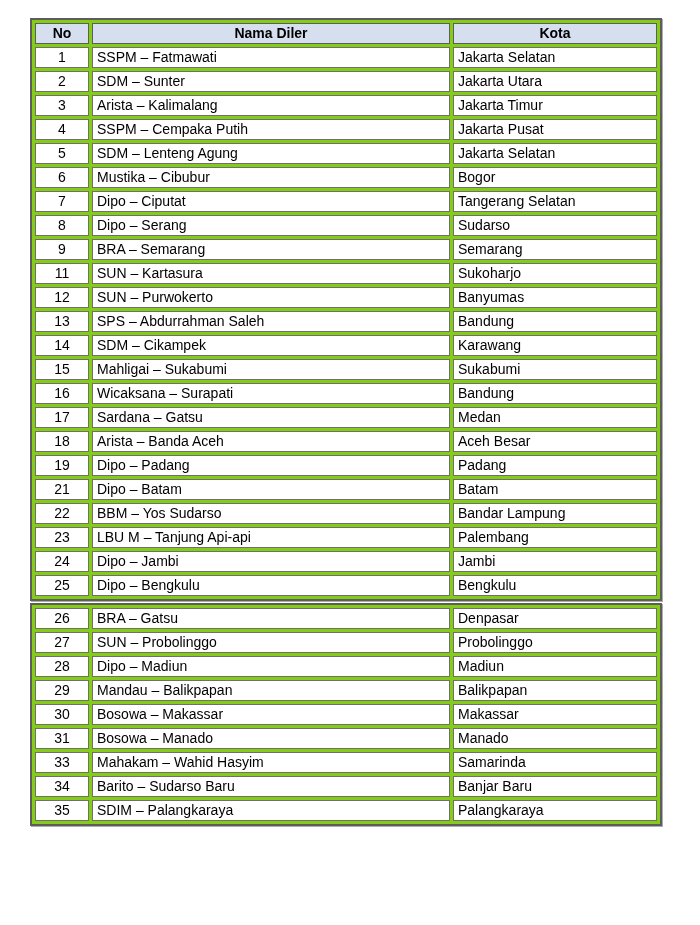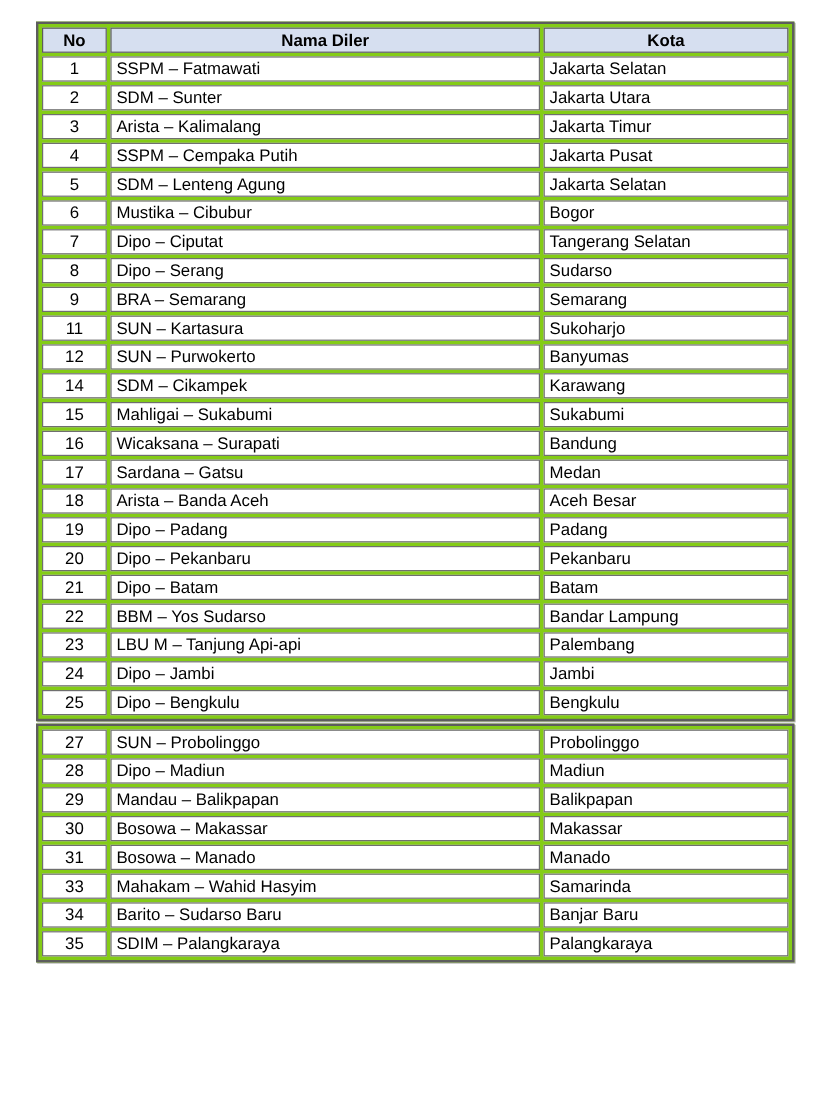--- a/index.html
+++ b/index.html
@@ -127,20 +127,25 @@
           <td class="cell-no">11</td>
           <td class="cell-diler">SUN – Kartasura</td>
           <td class="cell-kota">Sukoharjo</td>
         </tr>
         <tr>
           <td class="cell-no">12</td>
           <td class="cell-diler">SUN – Purwokerto</td>
           <td class="cell-kota">Banyumas</td>
         </tr>
         <tr>
+          <td class="cell-no">13</td>
+          <td class="cell-diler">SPS – Abdurrahman Saleh</td>
+          <td class="cell-kota">Bandung</td>
+        </tr>
+        <tr>
           <td class="cell-no">14</td>
           <td class="cell-diler">SDM – Cikampek</td>
           <td class="cell-kota">Karawang</td>
         </tr>
         <tr>
           <td class="cell-no">15</td>
           <td class="cell-diler">Mahligai – Sukabumi</td>
           <td class="cell-kota">Sukabumi</td>
         </tr>
         <tr>
@@ -155,25 +160,20 @@
         </tr>
         <tr>
           <td class="cell-no">18</td>
           <td class="cell-diler">Arista – Banda Aceh</td>
           <td class="cell-kota">Aceh Besar</td>
         </tr>
         <tr>
           <td class="cell-no">19</td>
           <td class="cell-diler">Dipo – Padang</td>
           <td class="cell-kota">Padang</td>
-        </tr>
-        <tr>
-          <td class="cell-no">20</td>
-          <td class="cell-diler">Dipo – Pekanbaru</td>
-          <td class="cell-kota">Pekanbaru</td>
         </tr>
         <tr>
           <td class="cell-no">21</td>
           <td class="cell-diler">Dipo – Batam</td>
           <td class="cell-kota">Batam</td>
         </tr>
         <tr>
           <td class="cell-no">22</td>
           <td class="cell-diler">BBM – Yos Sudarso</td>
           <td class="cell-kota">Bandar Lampung</td>
@@ -197,20 +197,25 @@
   </table>
 
   <table class="dealer-table section-2">
     <colgroup>
       <col class="col-no">
       <col class="col-diler">
       <col class="col-kota">
     </colgroup>
     <tbody id="tbody-section-2">
         <tr>
+          <td class="cell-no">26</td>
+          <td class="cell-diler">BRA – Gatsu</td>
+          <td class="cell-kota">Denpasar</td>
+        </tr>
+        <tr>
           <td class="cell-no">27</td>
           <td class="cell-diler">SUN – Probolinggo</td>
           <td class="cell-kota">Probolinggo</td>
         </tr>
         <tr>
           <td class="cell-no">28</td>
           <td class="cell-diler">Dipo – Madiun</td>
           <td class="cell-kota">Madiun</td>
         </tr>
         <tr>

